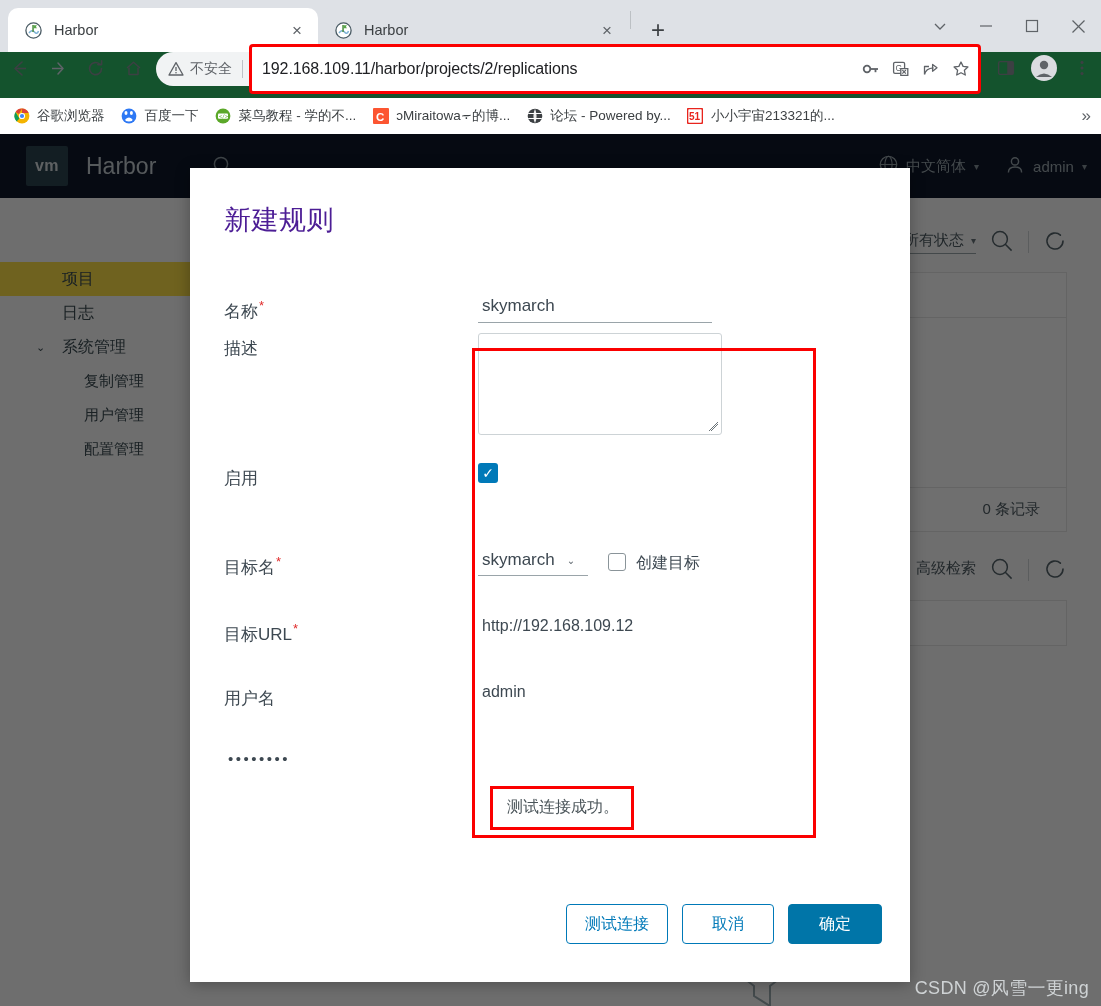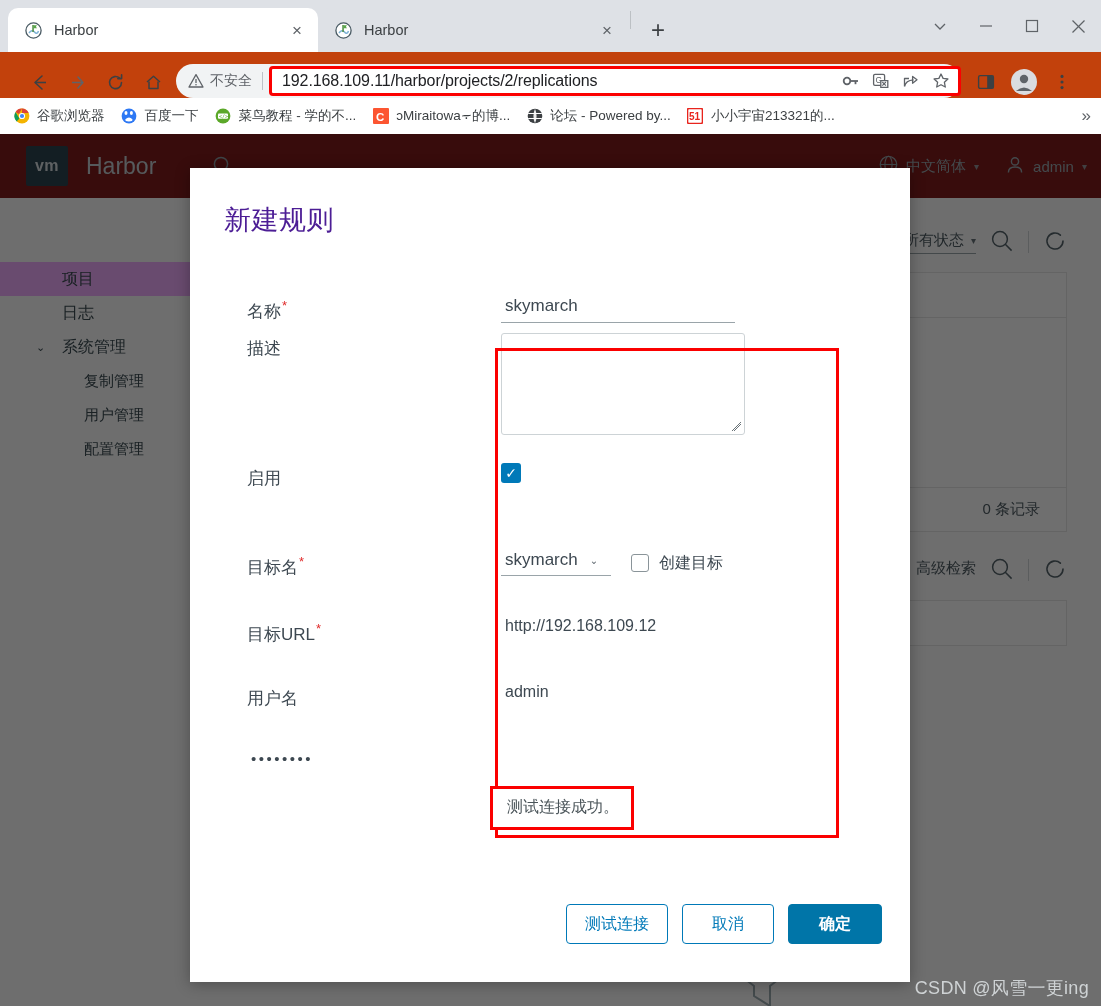--- a/index.html
+++ b/index.html
@@ -45,38 +45,38 @@
   .tabstrip-right {
     position: absolute; right: 0; top: 0; height: 52px;
     display: flex; align-items: center;
   }
   .wctl {
     width: 46px; height: 52px; display: flex; align-items: center;
     justify-content: center; color: #5f6368;
   }
 
   .toolbar {
-    height: 46px; background: #c2410c; display: flex; align-items: flex-end;
-    padding: 0 20px;
+    height: 46px; background: #14532d; display: flex; align-items: flex-start;
+    padding: 0 0;
   }
   .tb-btn {
     width: 32px; height: 32px; flex: 0 0 32px; display: flex; align-items: center;
     justify-content: center; color: #5f6368; border-radius: 50%; margin: 0 3px;
   }
   .omnibox {
     flex: 1; height: 34px; background: #f1f3f4; border-radius: 17px;
     display: flex; align-items: center; margin: 0 6px 0 4px; padding-left: 12px;
     position: relative;
   }
   .notsecure { display: flex; align-items: center; color: #5f6368; font-size: 14px; white-space: nowrap; }
   .notsecure .warn-ico { margin-right: 6px; display: flex; }
   .omni-divider { width: 1px; height: 18px; background: #bdc1c6; margin: 0 8px 0 10px; }
   .url-highlight {
     border: 3px solid #fb0000; border-radius: 4px; padding: 2px 10px 3px 10px;
-    background: #ffffff; display: flex; align-items: center; height: 30px;
+    background: #ffffff; display: flex; align-items: center; height: 50px;
     margin-left: -2px; flex: 1;
   }
   .url-text { font-size: 16px; color: #202124; white-space: nowrap; letter-spacing: -0.1px; }
   .omni-icons { display: flex; align-items: center; position: absolute; right: 6px; }
   .omni-ico { width: 28px; height: 28px; display:flex; align-items:center; justify-content:center; color:#5f6368; margin-left:2px;}
 
   .bookmarks {
     height: 36px; background: #ffffff; display: flex; align-items: center;
     padding: 0 6px; position: relative;
   }
@@ -92,21 +92,21 @@
   }
 
   
   .viewport {
     position: absolute; left: 0; top: 134px; width: 1101px; height: 872px;
     overflow: hidden; background: #ffffff;
   }
   
   .harbor { position: absolute; inset: 0; }
   .harbor-header {
-    height: 64px; background: #7f1d1d; display: flex; align-items: center;
+    height: 64px; background: #0f172a; display: flex; align-items: center;
     padding: 0 14px 0 26px;
   }
   .vm-logo {
     width: 42px; height: 40px; background: #2d4450; color: #d6dde0;
     display: flex; align-items: center; justify-content: center;
     font-weight: bold; font-size: 16px; letter-spacing: 0.5px; border-radius: 2px;
   }
   .harbor-brand { color: #c3ccd1; font-size: 23px; margin-left: 18px; font-weight: 400; }
   .harbor-search { margin-left: 56px; color: #8d9ba2; display: flex; align-items:center; }
   .harbor-header-right {
@@ -115,21 +115,21 @@
   }
   .hh-item { display: flex; align-items: center; gap: 8px; text-align: center; }
   .caret { font-size: 10px; opacity: .85; }
 
   .harbor-body { position:absolute; left:0; right:0; top:64px; bottom:0; background:#fbfbfb; display:flex; }
   .harbor-side { width: 232px; flex:0 0 232px; background:#fbfbfb; padding-top: 64px; }
   .side-item {
     height: 34px; display: flex; align-items: center; font-size: 16px;
     color: #3b4b52; padding-left: 62px; position: relative;
   }
-  .side-item.active { background: #f0abfc; }
+  .side-item.active { background: #fde047; }
   .side-item.sub { padding-left: 84px; font-size: 15px; }
   .side-item .exp { position: absolute; left: 36px; font-size: 11px; }
 
   .harbor-main { flex:1; padding: 22px 34px 0 10px; position: relative; }
   .hm-filterrow {
     display: flex; align-items: center; justify-content: flex-end; gap: 14px;
     height: 44px; color: #4f5c63; font-size: 15px;
   }
   .hm-select { display:flex; align-items:center; gap:7px; border-bottom:1px solid #9aa4a9; padding-bottom:3px; }
   .vline { width:1px; height:22px; background:#cfd4d6; }
@@ -145,21 +145,21 @@
 
   
   .modal {
     position: absolute; left: 190px; top: 34px; width: 720px; height: 814px;
     background: #ffffff; box-shadow: 0 2px 14px rgba(0,0,0,.3);
   }
   .modal-title {
     font-size: 27px; color: #4c1d95; font-weight: 400;
     padding: 34px 16px 0 34px; letter-spacing: .5px;
   }
-  .modal-form { position: relative; padding: 56px 0 0 34px; margin-left: 23px; }
+  .modal-form { position: relative; padding: 56px 0 0 34px; }
   .frow { display: flex; align-items: flex-start; }
   .flabel {
     width: 254px; flex: 0 0 254px; font-size: 17px; color: #3d4851;
     padding-top: 4px;
   }
   .req { color: #e02b2b; font-size: 13px; vertical-align: super; margin-left: 1px; }
   .fctrl { flex: 1; }
 
   .text-underline {
     width: 234px; border: none; border-bottom: 1px solid #9aa4a9;
@@ -201,21 +201,21 @@
 
   .modal-actions {
     position: absolute; right: 28px; bottom: 38px; display: flex; gap: 14px;
   }
   .btn {
     height: 40px; min-width: 92px; border-radius: 4px; font-size: 16px;
     display: flex; align-items: center; justify-content: center;
     font-family: inherit; padding: 0 18px; cursor: pointer;
   }
   .btn-outline { background: #fff; border: 1px solid #0079b8; color: #0079b8; }
-  .btn-primary { background: #0075a8; border: 1px solid #0075a8; color: #fff; font-weight: 700; min-width: 94px; }
+  .btn-primary { background: #0075a8; border: 1px solid #0075a8; color: #fff; font-weight: 400; min-width: 94px; }
 
   .watermark {
     position: absolute; right: 12px; bottom: 6px; color: #cfd3d5;
     font-size: 18px; letter-spacing: .3px;
   }
 </style>
 </head>
 <body>
 
 <div class="browser">
@@ -584,21 +584,21 @@
           </div>
         </div>
 
         <div class="frow" style="margin-bottom: 38px;">
           <div class="flabel"><span>目标名</span><span class="req">*</span></div>
           <div class="fctrl" style="display:flex; align-items:center; gap:20px;">
             <span class="sel-underline">
               <span>skymarch</span>
               <span class="caret">⌄</span>
             </span>
-            <span style="display:flex; align-items:center; gap:10px;">
+            <span style="display:flex; align-items:flex-start; gap:10px;">
               <span class="chk-off"></span>
               <span style="font-size:16px;color:#3d4851;">创建目标</span>
             </span>
           </div>
         </div>
 
         <div class="frow" style="margin-bottom: 38px;">
           <div class="flabel"><span>目标URL</span><span class="req">*</span></div>
           <div class="fctrl">
             <span class="plain-val">http://192.168.109.12</span>

